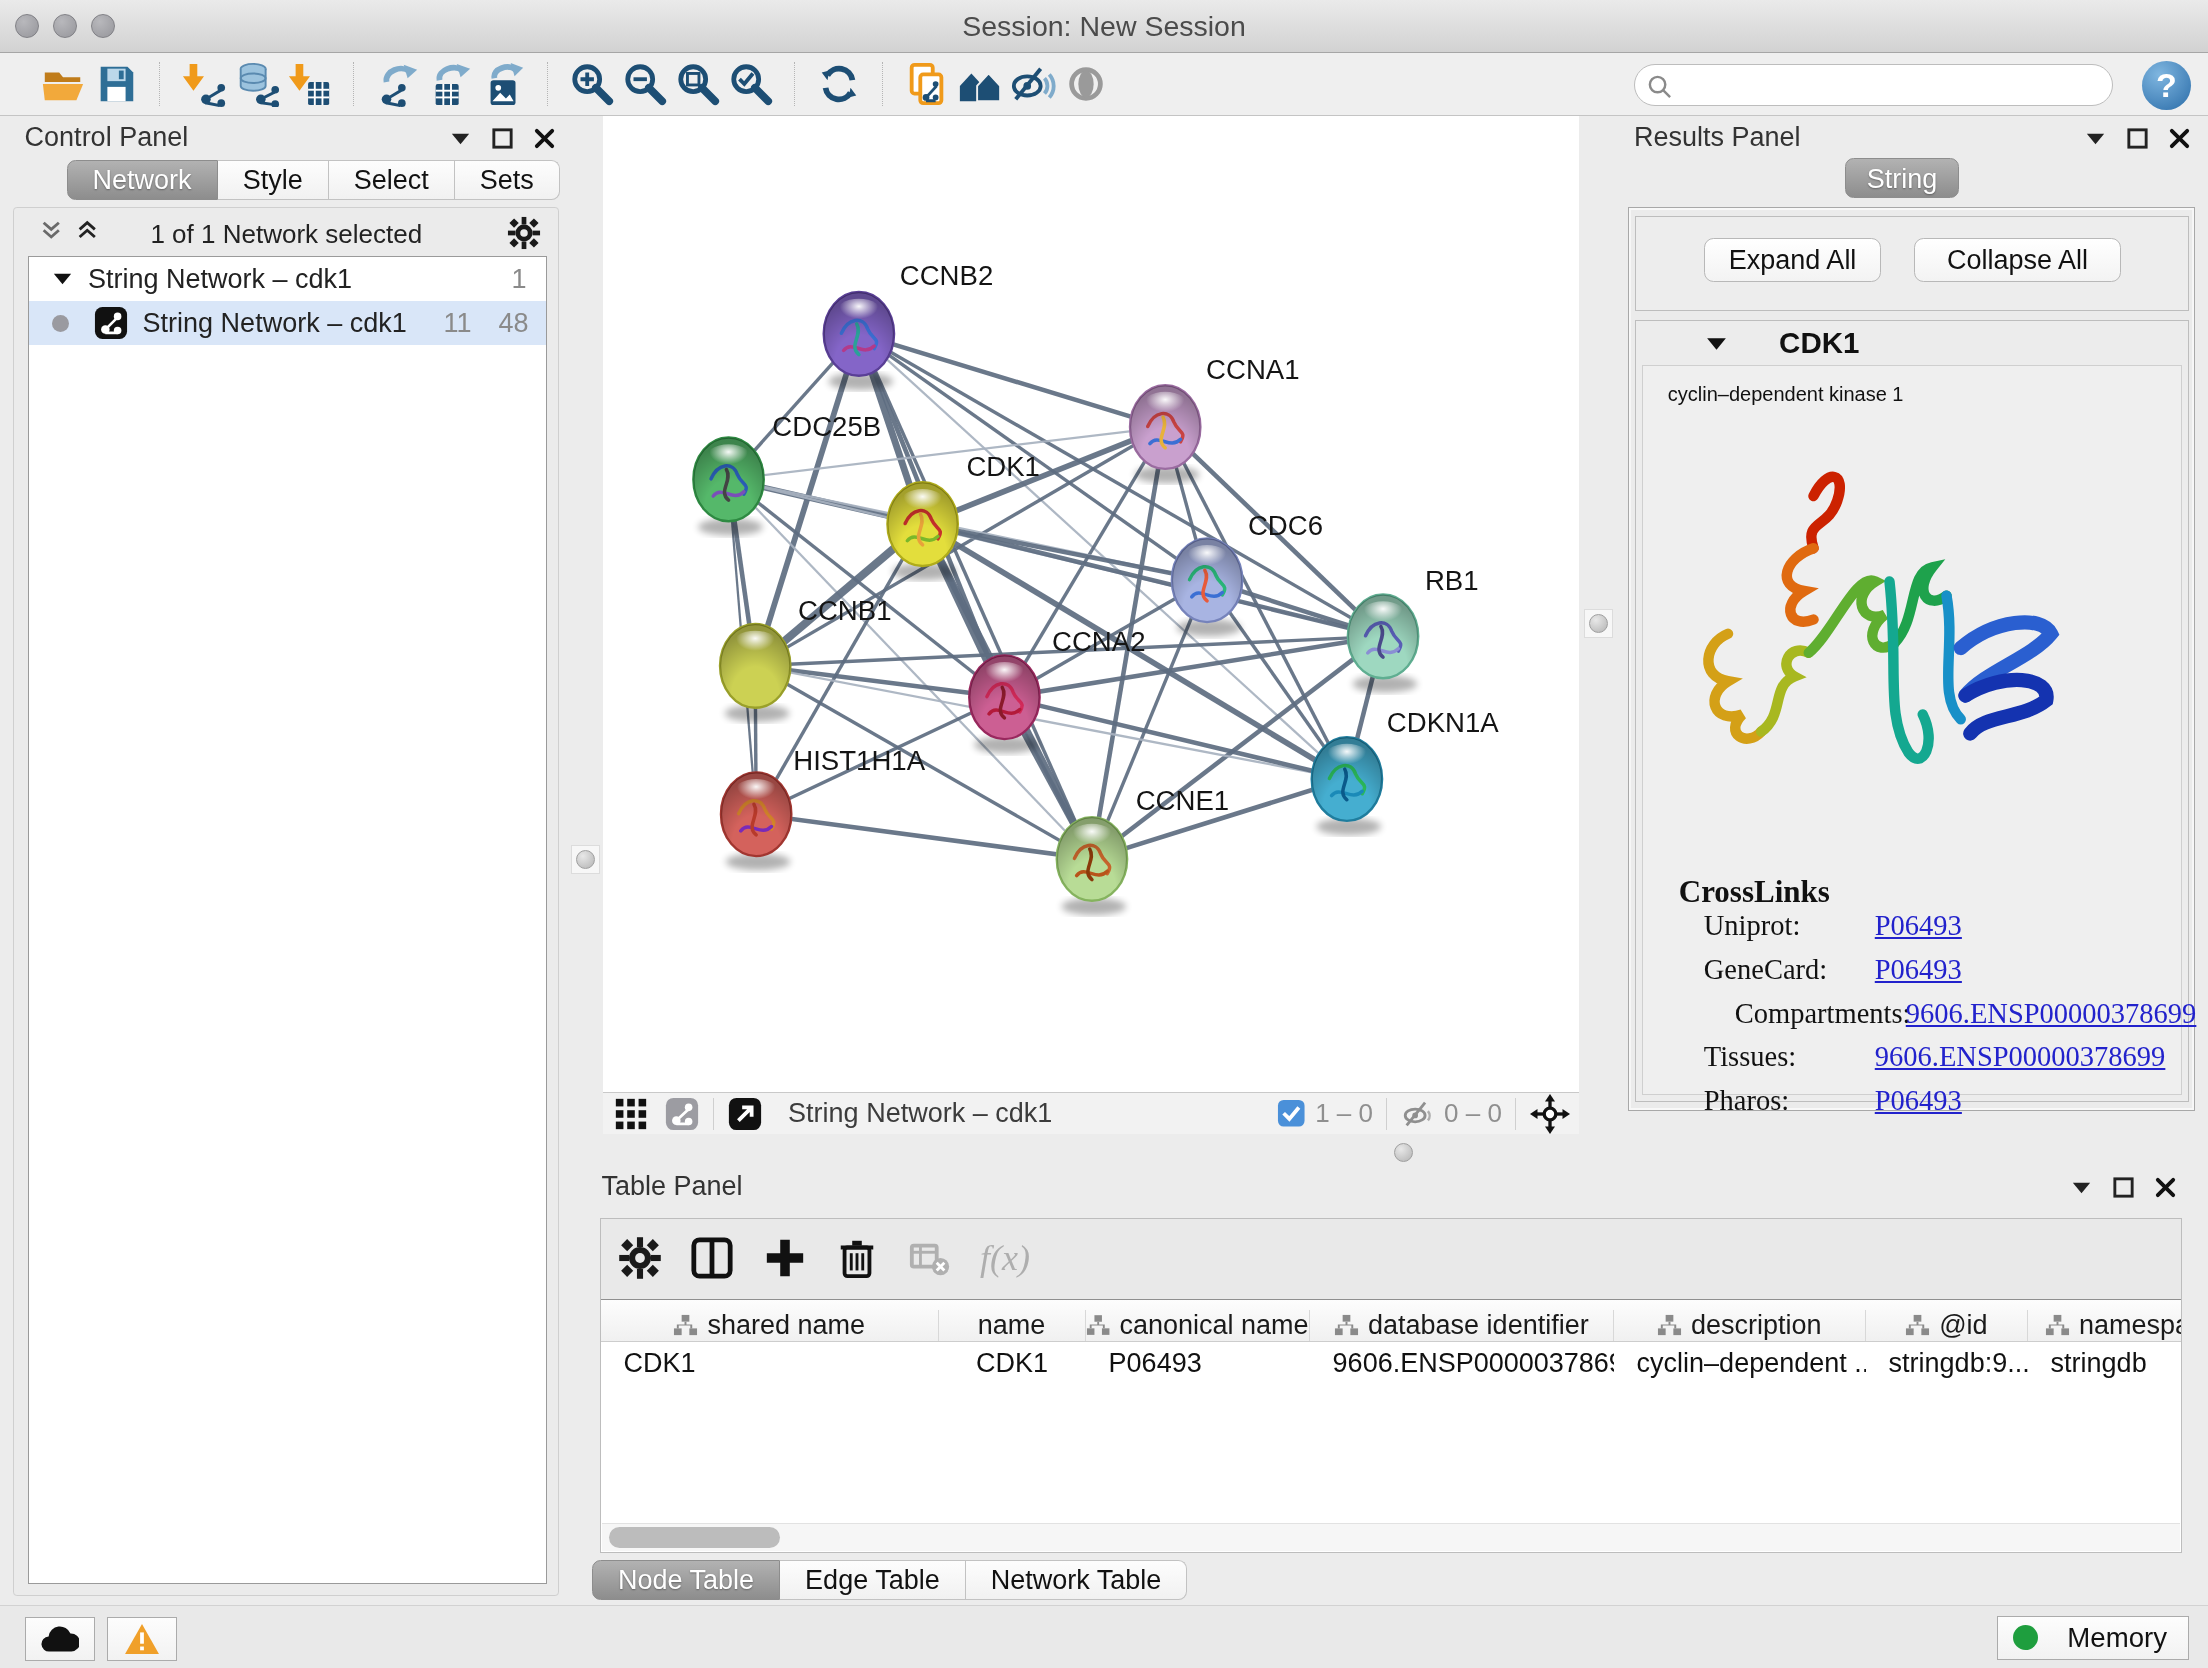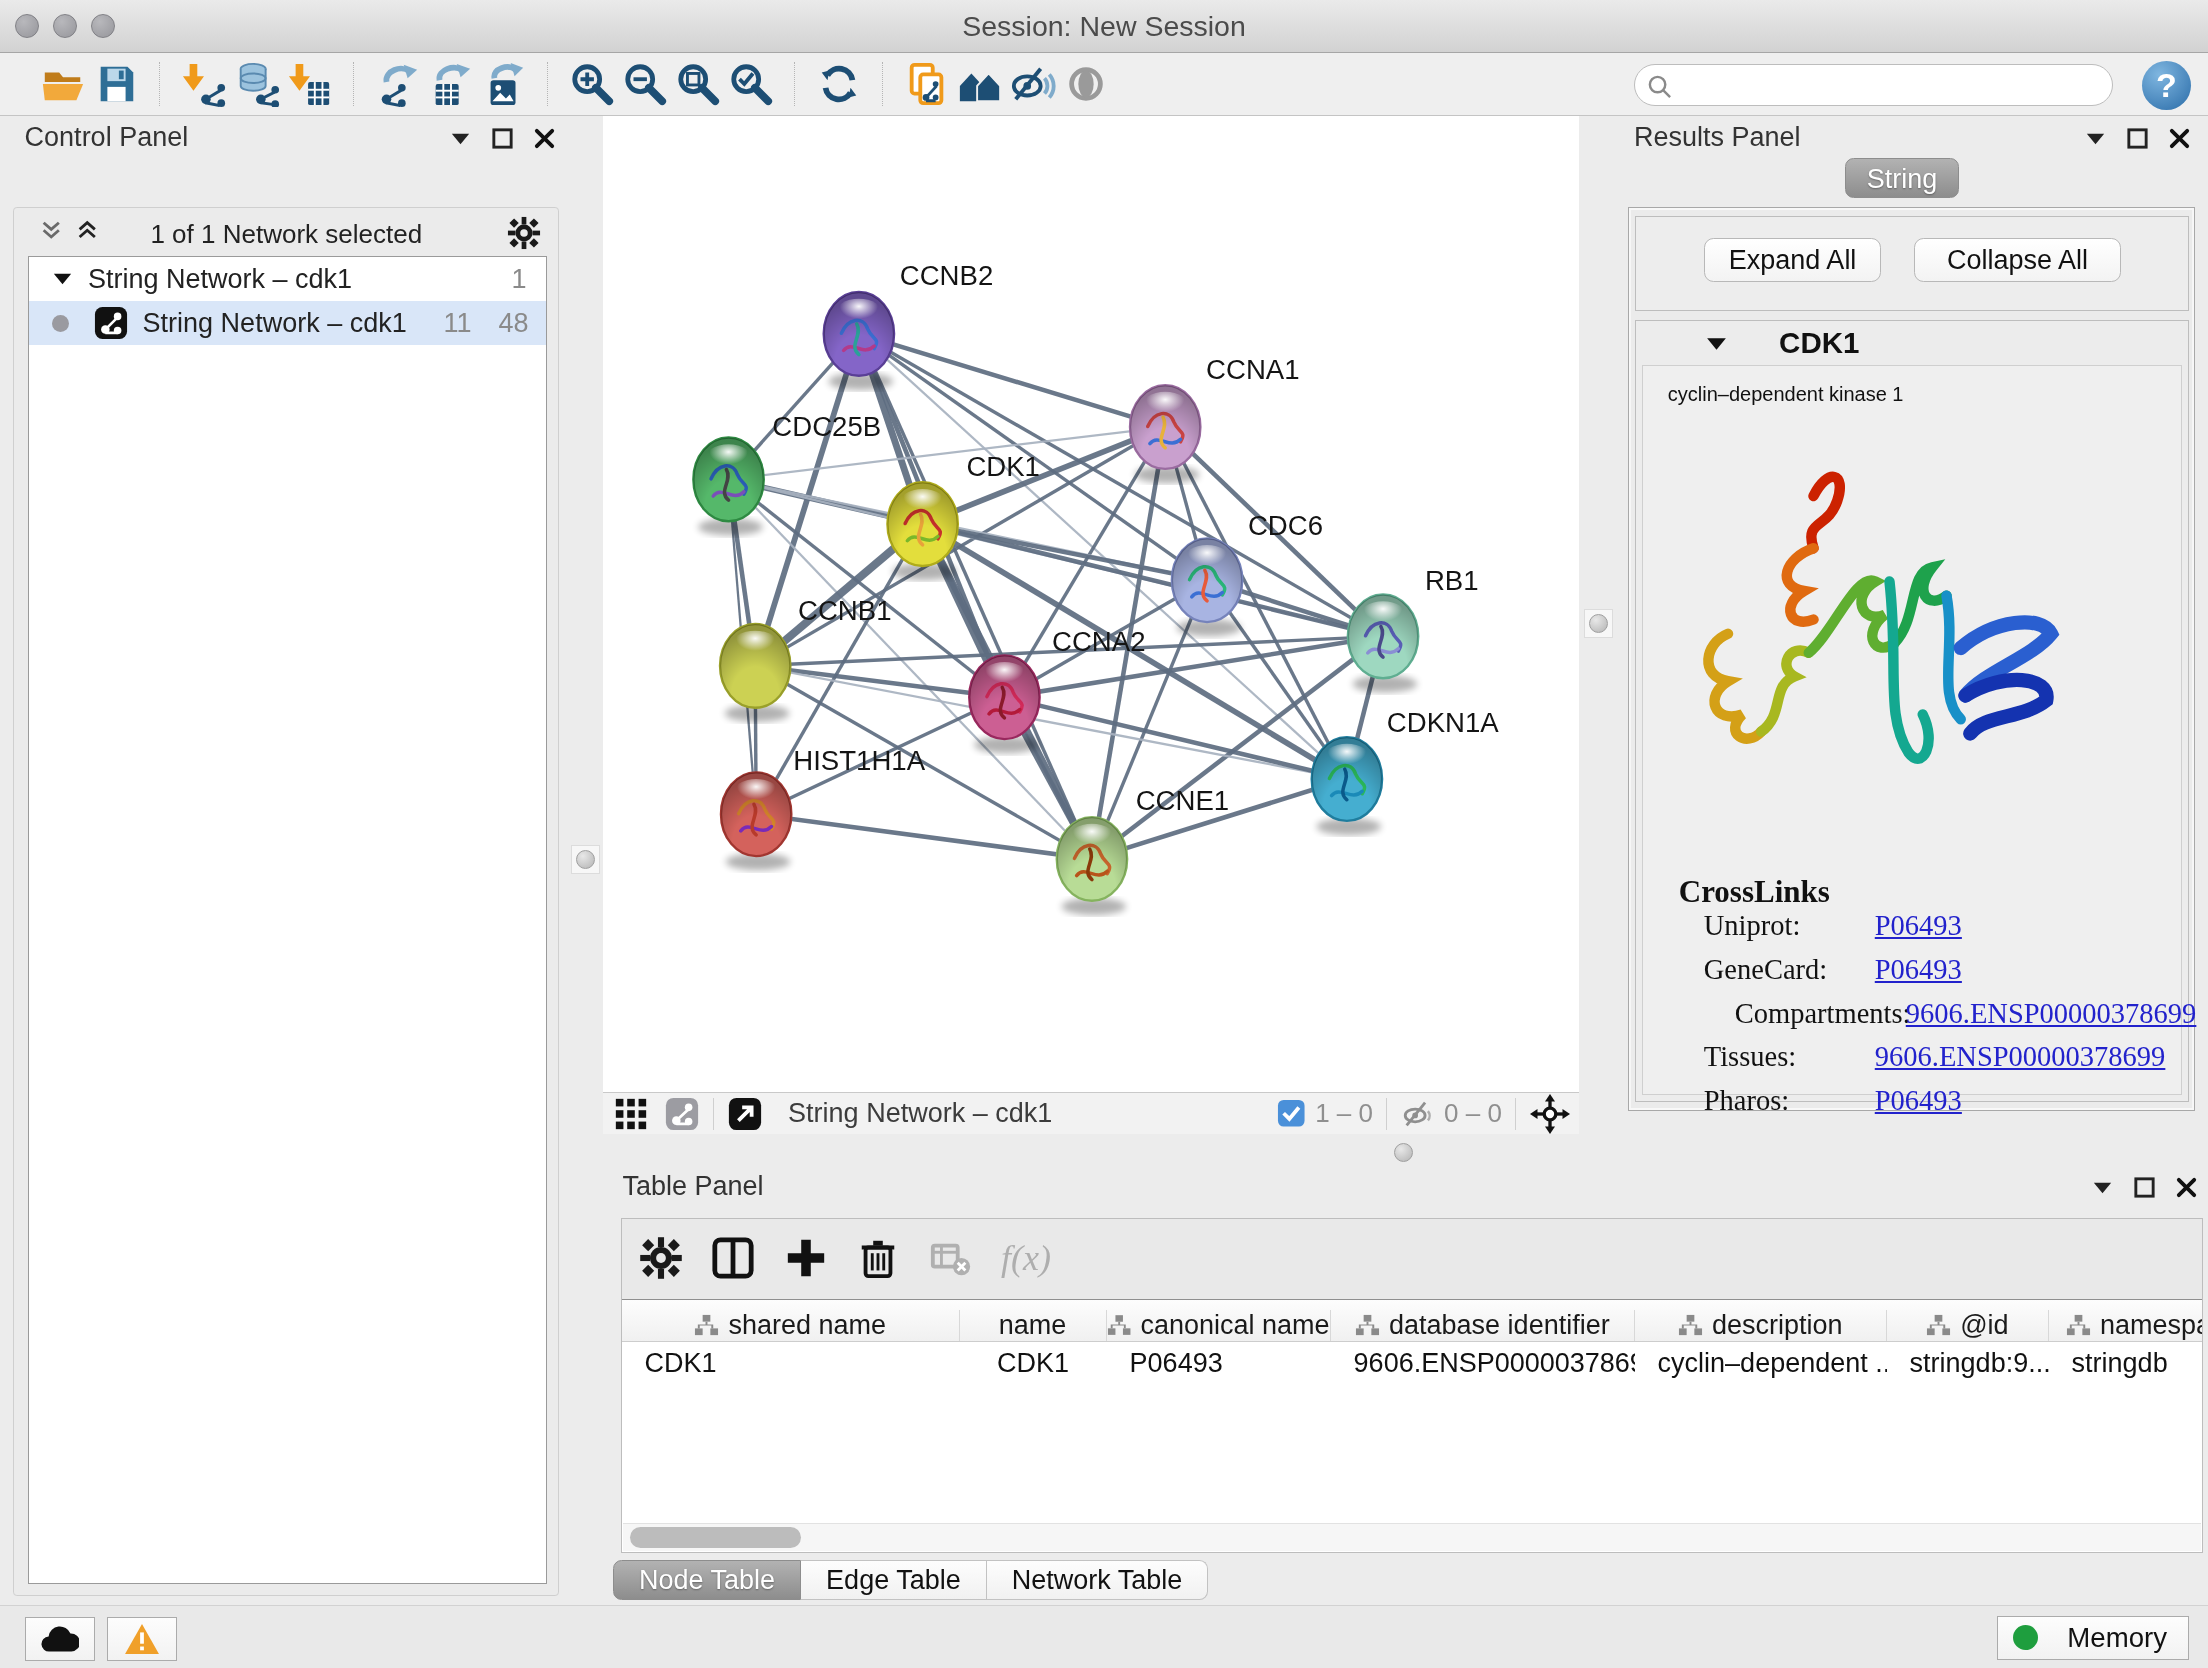--- a/index.html
+++ b/index.html
@@ -82,21 +82,21 @@
   .rsec-head .gene { position:absolute; left:143px; top:4.8px; font-size:29.5px; font-weight:bold; color:#111; }
   .rinner { position:absolute; left:5.7px; top:44px; width:540px; height:730px; border:1px solid #cfcfcf; background:#efefef; }
   .rdesc { position:absolute; left:25px; top:17px; font-size:20px; color:#111; }
   .rprotein { position:absolute; left:28.5px; top:63px; }
   .xl-title { position:absolute; left:36px; top:508px; font-family:"Liberation Serif",serif; font-weight:bold; font-size:31px; color:#111; }
   .xlrow { position:absolute; left:61px; width:466px; height:44px; font-family:"Liberation Serif",serif; font-size:28.5px; }
   .xlrow .lab { position:absolute; left:0; top:0; color:#111; }
   .xlrow .val { position:absolute; left:171px; top:0; color:#2222cc; text-decoration:underline; }
 
   
-  #table-panel { position:absolute; left:613px; top:1165px; width:1595px; height:440px; }
+  #table-panel { position:absolute; left:592px; top:1165px; width:1595px; height:440px; }
   .tp-inner { position:absolute; left:7.6px; top:53px; width:1582px; height:335px; background:#e9e9e9;
     border:1px solid #bdbdbd; }
   .tp-icons { position:absolute; left:17px; top:7.6px; height:63px; display:flex; align-items:center; gap:28.5px; }
   .tp-icons svg { width:44px; height:44px; }
   .fx { font-family:"Liberation Serif",serif; font-style:italic; font-size:36px; color:#aeaeae; }
   .dtable { position:absolute; left:0px; top:80px; width:1580px; height:253px; background:#fff;
     border-top:1.9px solid #8f8f8f; overflow:hidden; }
   .thead { display:flex; height:42px; background:linear-gradient(#fdfdfd,#f0f0f0); border-bottom:1px solid #cdcdcd;align-items:flex-end; }
   .th { display:flex; align-items:center; justify-content:center; gap:9.5px; font-size:27px; color:#1a1a1a;
     border-right:1px solid #d8d8d8; flex:0 0 auto; overflow:hidden; white-space:nowrap; }
@@ -311,20 +311,26 @@
           <polygon points="4,8 22,8 13,19" fill="#222"></polygon>
         </svg>
       <svg viewBox="0 0 26 26">
           <rect x="4" y="4" width="18" height="18" fill="none" stroke="#222" stroke-width="3"></rect>
         </svg>
       <svg class="icon-x" viewBox="0 0 26 26">
           <line x1="5" y1="5" x2="21" y2="21"></line>
           <line x1="21" y1="5" x2="5" y2="21"></line>
         </svg>
     </span>
+  </div>
+  <div class="tabsrow">
+    <div class="tab sel">Network</div>
+    <div class="tab">Style</div>
+    <div class="tab">Select</div>
+    <div class="tab">Sets</div>
   </div>
   <div class="cp-sub">
     <div class="cp-subhead">
       <svg class="chev" style="left:23px" width="28.5" height="28.5" viewBox="0 0 30 30">
           <g fill="none" stroke="#6a6a6a" stroke-width="3">
             <polyline points="7,6 15,13 23,6"></polyline>
             <polyline points="7,14 15,21 23,14"></polyline>
           </g>
         </svg>
       <svg class="chev" style="left:59px" width="28.5" height="28.5" viewBox="0 0 30 30">

